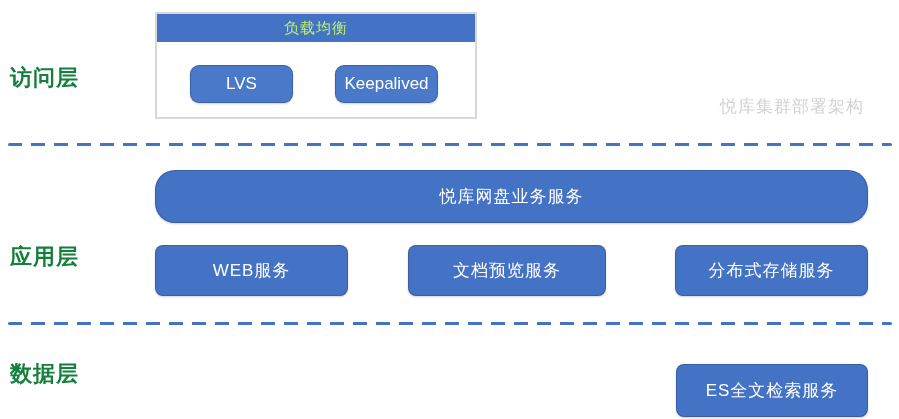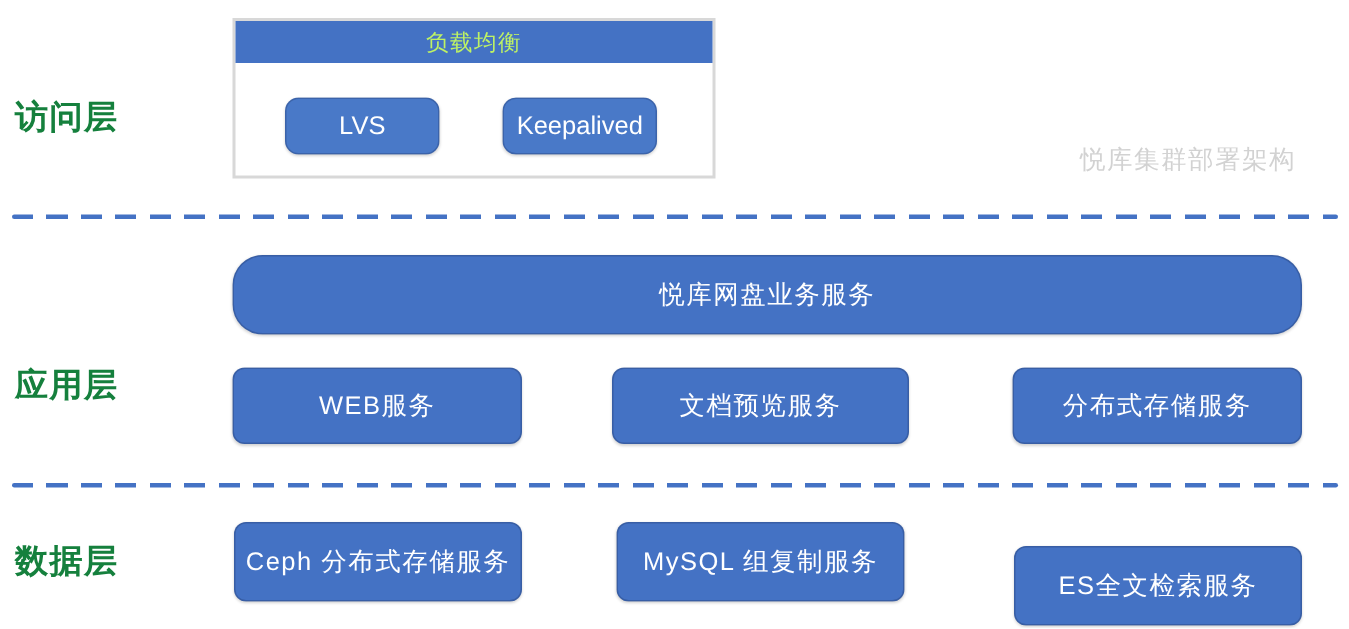--- a/index.html
+++ b/index.html
@@ -66,17 +66,15 @@
   <div class="blue-box" style="left:155px;top:170px;width:713px;height:53px;border-radius:20px;">悦库网盘业务服务</div>
 
   <div class="blue-box" style="left:408px;top:245px;width:198px;height:51px;">文档预览服务</div>
   <div class="blue-box" style="left:155px;top:245px;width:193px;height:51px;">WEB服务</div>
   <div class="blue-box" style="left:675px;top:245px;width:193px;height:51px;">分布式存储服务</div>
 
   <div class="dashed-sep" style="top:322px;"></div>
 
   <div class="layer-label" style="top:359px;">数据层</div>
 
-  <div class="blue-box" style="left:156px;top:348px;width:192px;height:53px;">Ceph 分布式存储服务</div>
-  <div class="blue-box" style="left:411px;top:348px;width:192px;height:53px;">MySQL 组复制服务</div>
   <div class="blue-box" style="left:676px;top:364px;width:192px;height:53px;text-align:center;">ES全文检索服务</div>
 
 </div>
 
 </body></html>

